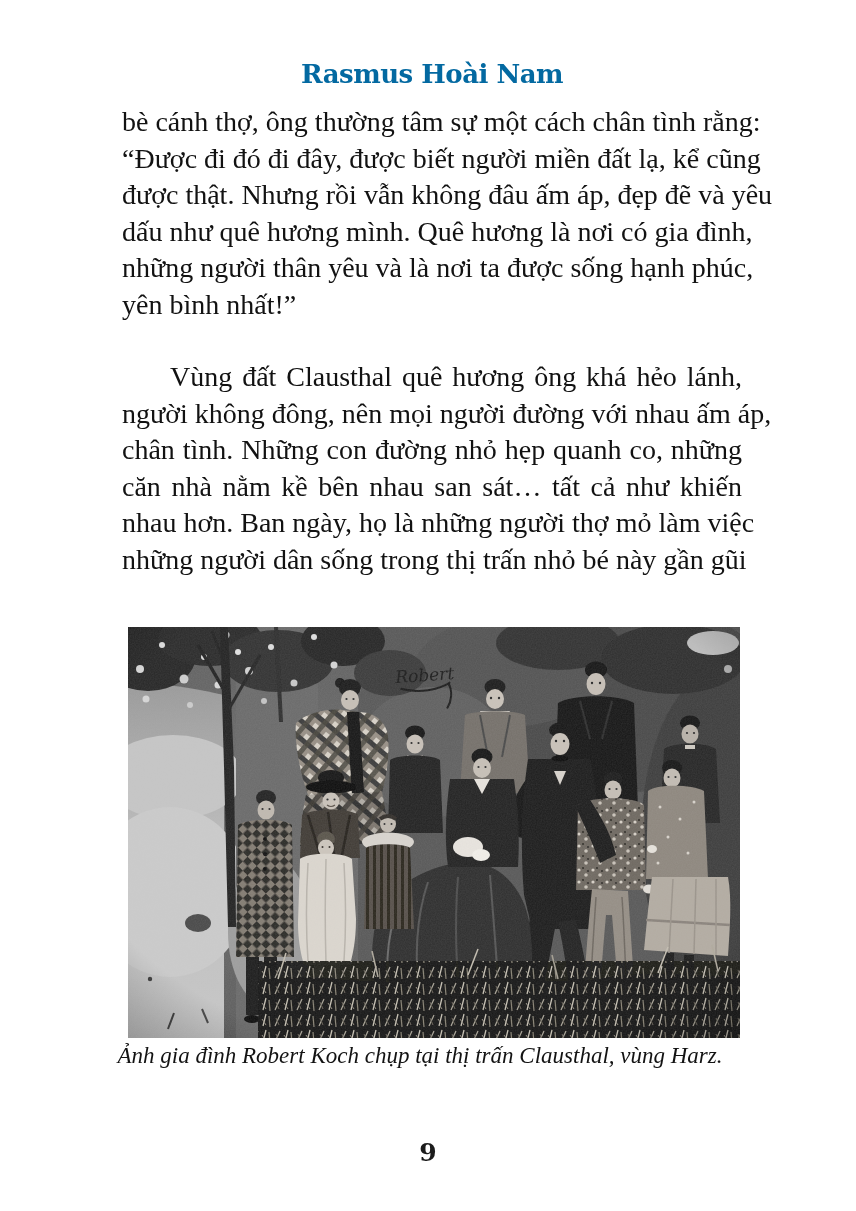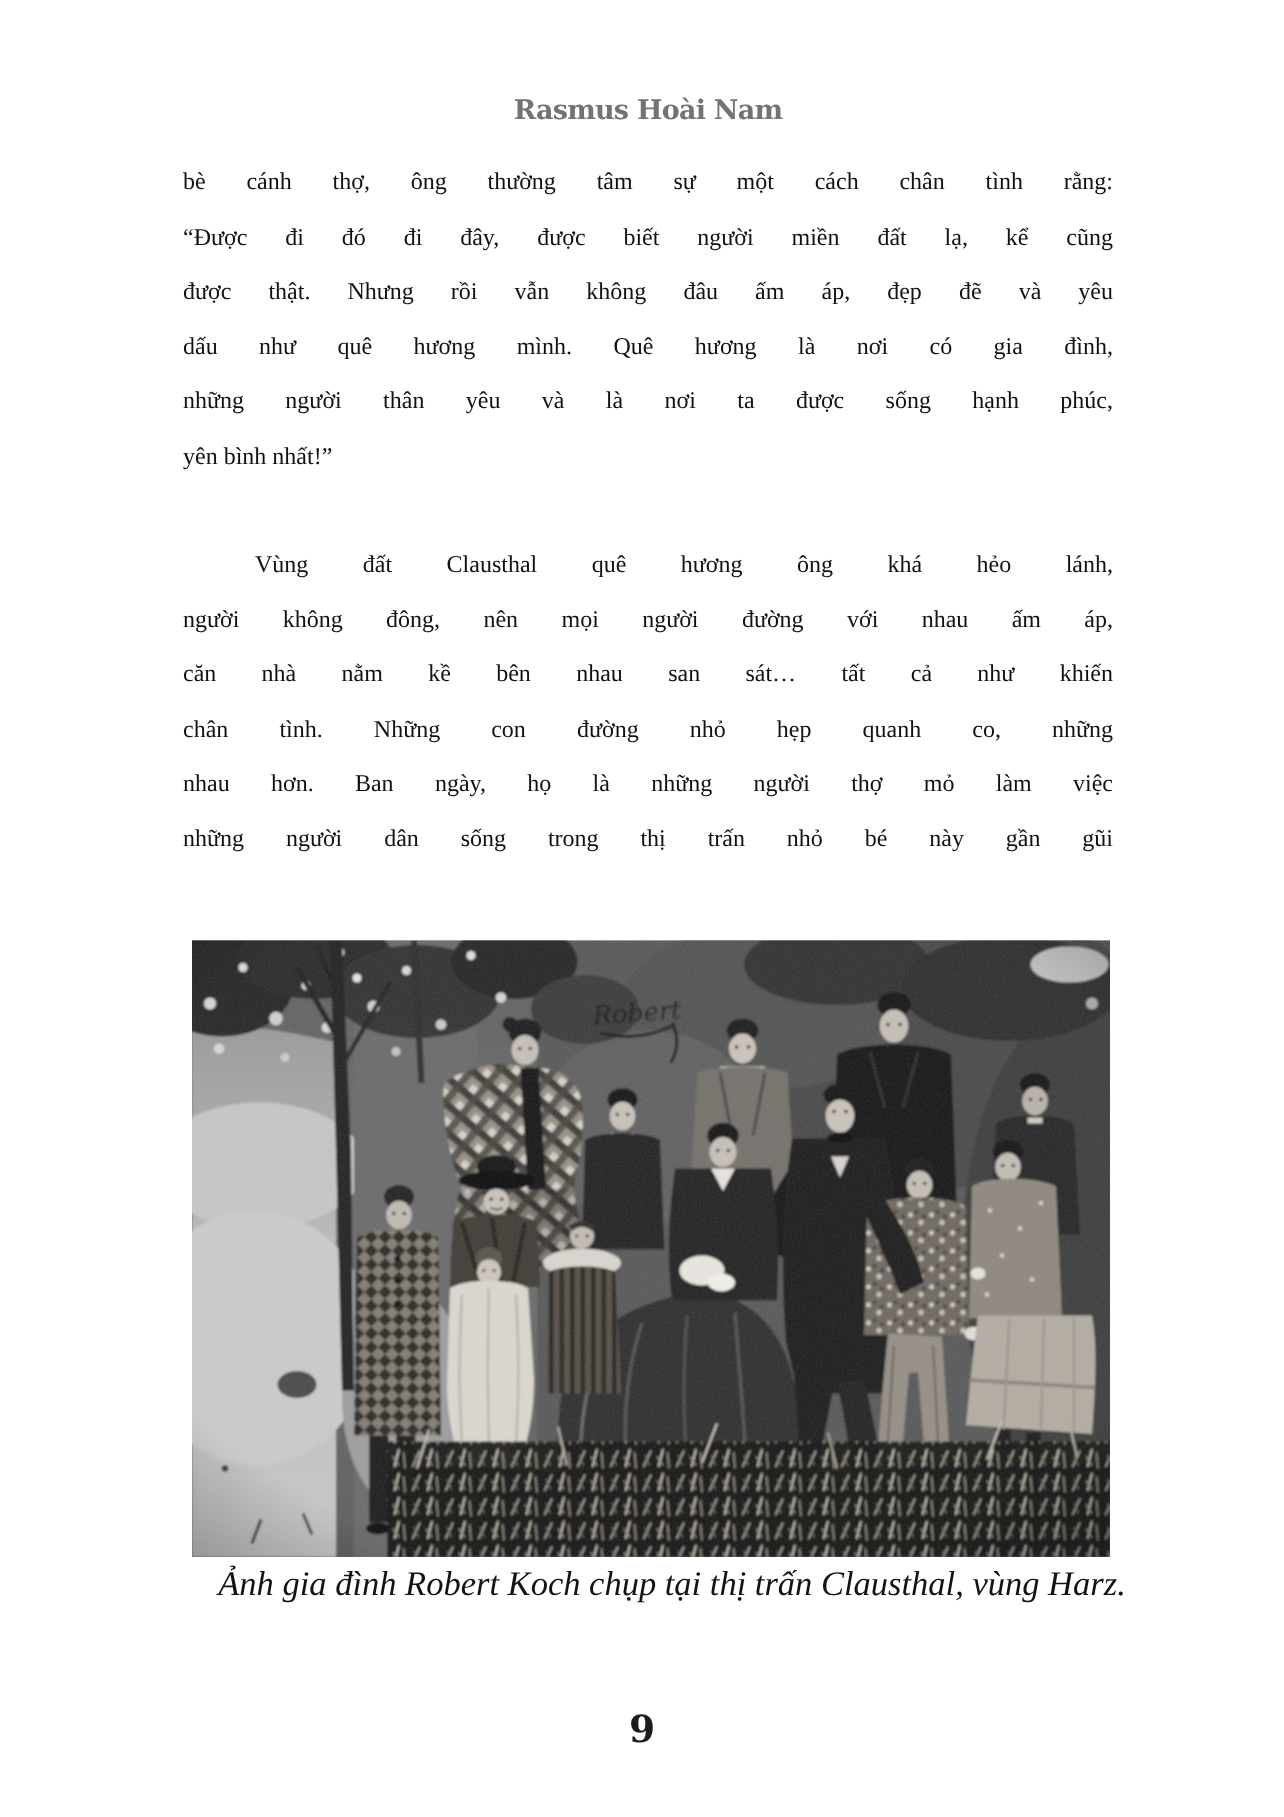--- a/index.html
+++ b/index.html
@@ -2,41 +2,41 @@
 <html><head>
 <meta charset="utf-8">
 <style>
   html,body{margin:0;padding:0;}
   body{
     width:856px;height:1211px;position:relative;background:#ffffff;
     font-family:"Liberation Serif", serif;color:#141414;overflow:hidden;
   }
   .page-header{
     position:absolute;top:59px;left:122px;width:620px;text-align:center;
-    font-family:"DejaVu Serif", serif;font-weight:700;font-size:18px;line-height:30px;
-    letter-spacing:-0.5px;color:#737373;
+    font-family:"DejaVu Serif", serif;font-weight:700;font-size:26px;line-height:30px;
+    letter-spacing:-0.5px;color:#0369a1;
   }
   .body-text{
     position:absolute;top:104px;left:122px;width:620px;
-    font-size:16px;line-height:36.5px;color:#121212;
+    font-size:28px;line-height:36.5px;color:#121212;
   }
   .para{margin:0;}
   .para + .para{margin-top:10px;}
   .tline{
     text-align:justify;text-align-last:justify;white-space:nowrap;
     height:36.5px;
   }
   .tline.no-stretch{text-align-last:left;}
   .tline.indent{padding-left:48px;margin-top:36px;}
   .photo-wrap{
     position:absolute;top:627px;left:128px;width:612px;height:411px;
     background:#6a6a6a;
   }
   .photo-caption{
-    position:absolute;top:1041px;left:124px;width:648px;text-align:center;
+    position:absolute;top:1041px;left:96px;width:648px;text-align:center;
     font-style:italic;font-size:23px;line-height:30px;color:#131313;
     font-weight:400;
   }
   .page-number{
     position:absolute;top:1138px;left:0;width:856px;text-align:center;
     font-family:"DejaVu Serif", serif;font-weight:700;font-size:25px;color:#1c1c1c;
   }
 </style>
 </head>
 <body>
@@ -48,22 +48,22 @@
     <div class="tline">bè cánh thợ, ông thường tâm sự một cách chân tình rằng:</div>
     <div class="tline">“Được đi đó đi đây, được biết người miền đất lạ, kể cũng</div>
     <div class="tline">được thật. Nhưng rồi vẫn không đâu ấm áp, đẹp đẽ và yêu</div>
     <div class="tline">dấu như quê hương mình. Quê hương là nơi có gia đình,</div>
     <div class="tline">những người thân yêu và là nơi ta được sống hạnh phúc,</div>
     <div class="tline no-stretch">yên bình nhất!”</div>
   </div>
   <div class="para">
     <div class="tline indent">Vùng đất Clausthal quê hương ông khá hẻo lánh,</div>
     <div class="tline">người không đông, nên mọi người đường với nhau ấm áp,</div>
+    <div class="tline">chân tình. Những con đường nhỏ hẹp quanh co, những</div>
     <div class="tline">căn nhà nằm kề bên nhau san sát… tất cả như khiến</div>
-    <div class="tline">chân tình. Những con đường nhỏ hẹp quanh co, những</div>
     <div class="tline">nhau hơn. Ban ngày, họ là những người thợ mỏ làm việc</div>
     <div class="tline">những người dân sống trong thị trấn nhỏ bé này gần gũi</div>
   </div>
 </div>
 
 <div class="photo-wrap">
 <svg width="612" height="411" viewBox="0 0 612 411" xmlns="http://www.w3.org/2000/svg">
   <defs>
     <linearGradient id="bgGrad" x1="0" y1="0" x2="0" y2="1">
       <stop offset="0" stop-color="#606060"></stop>

